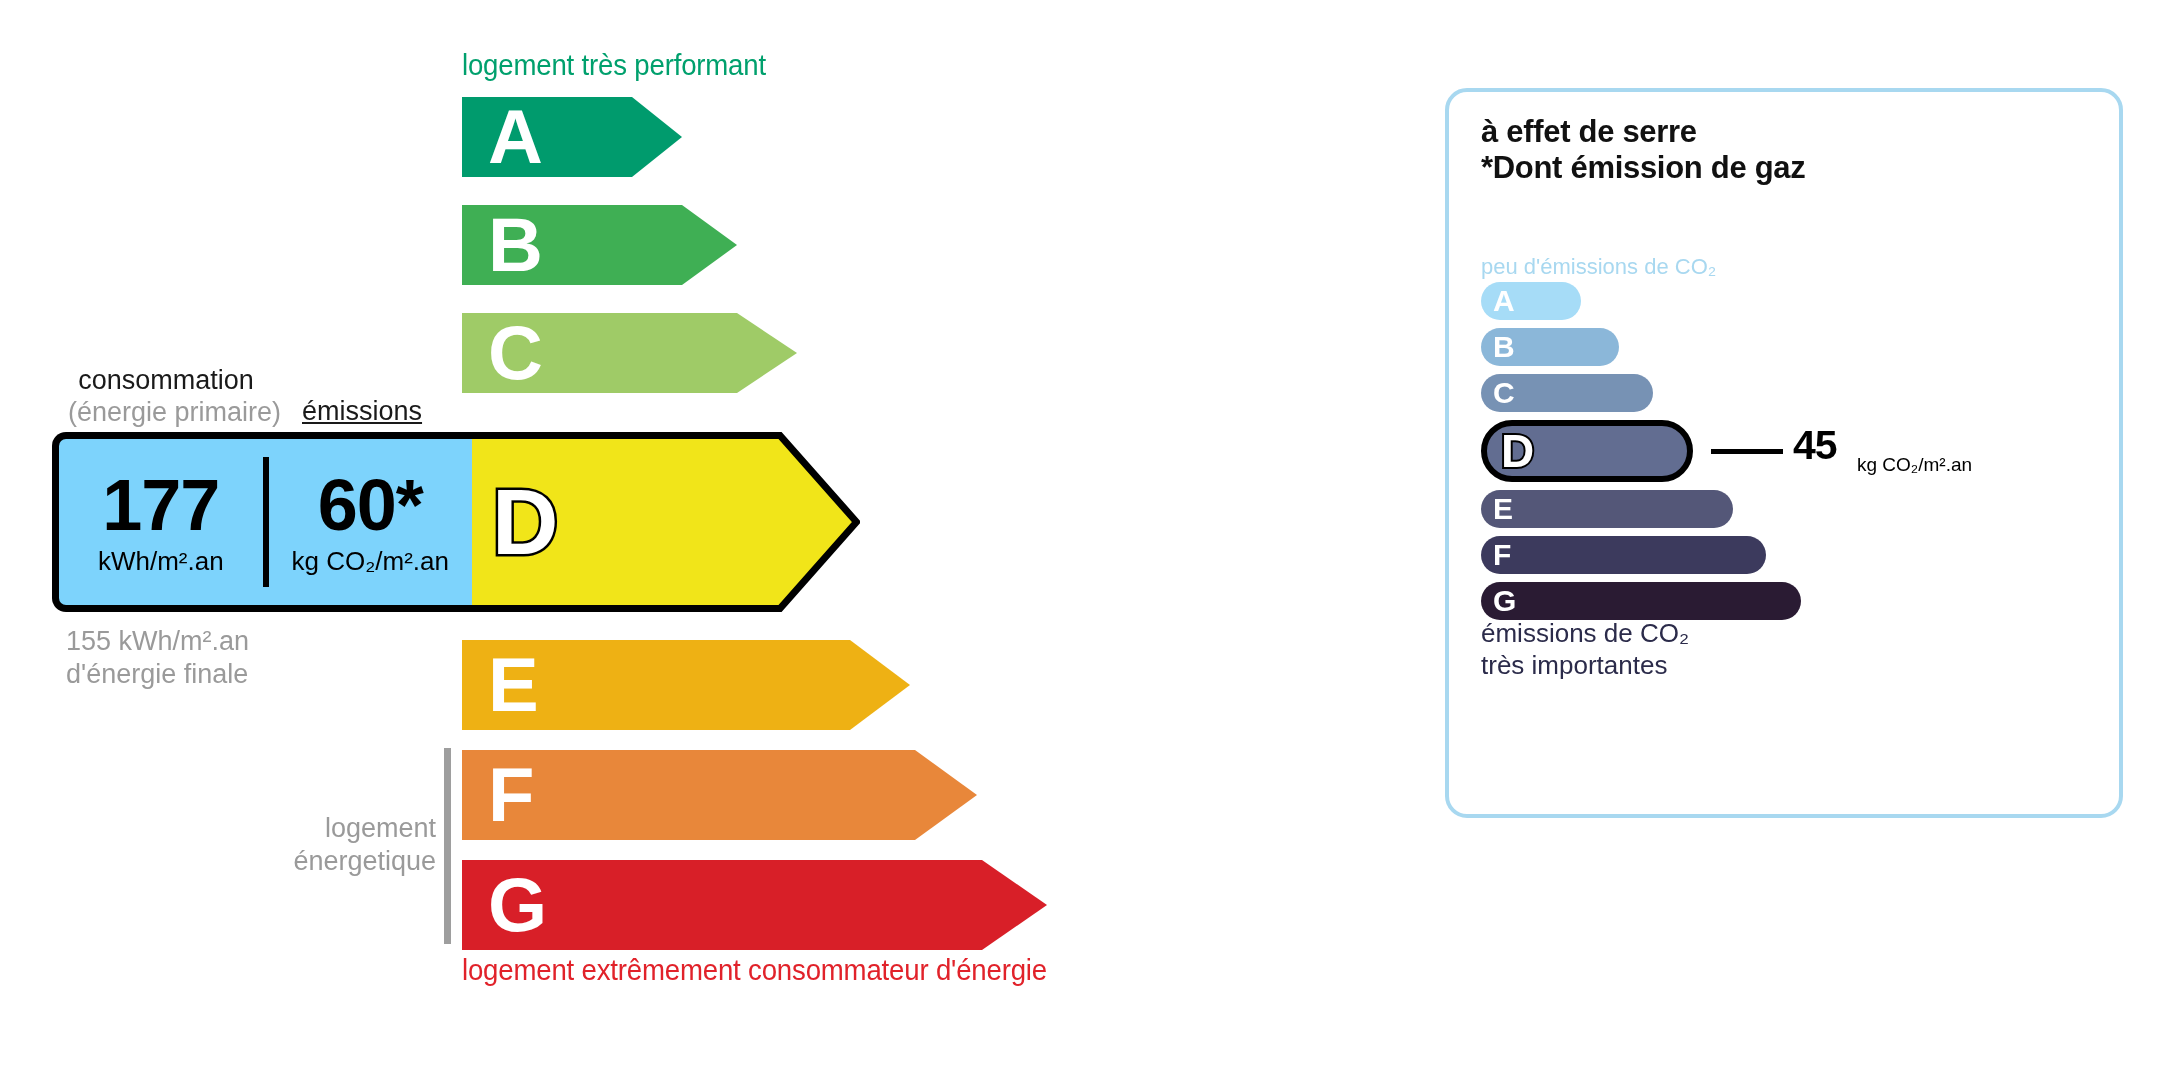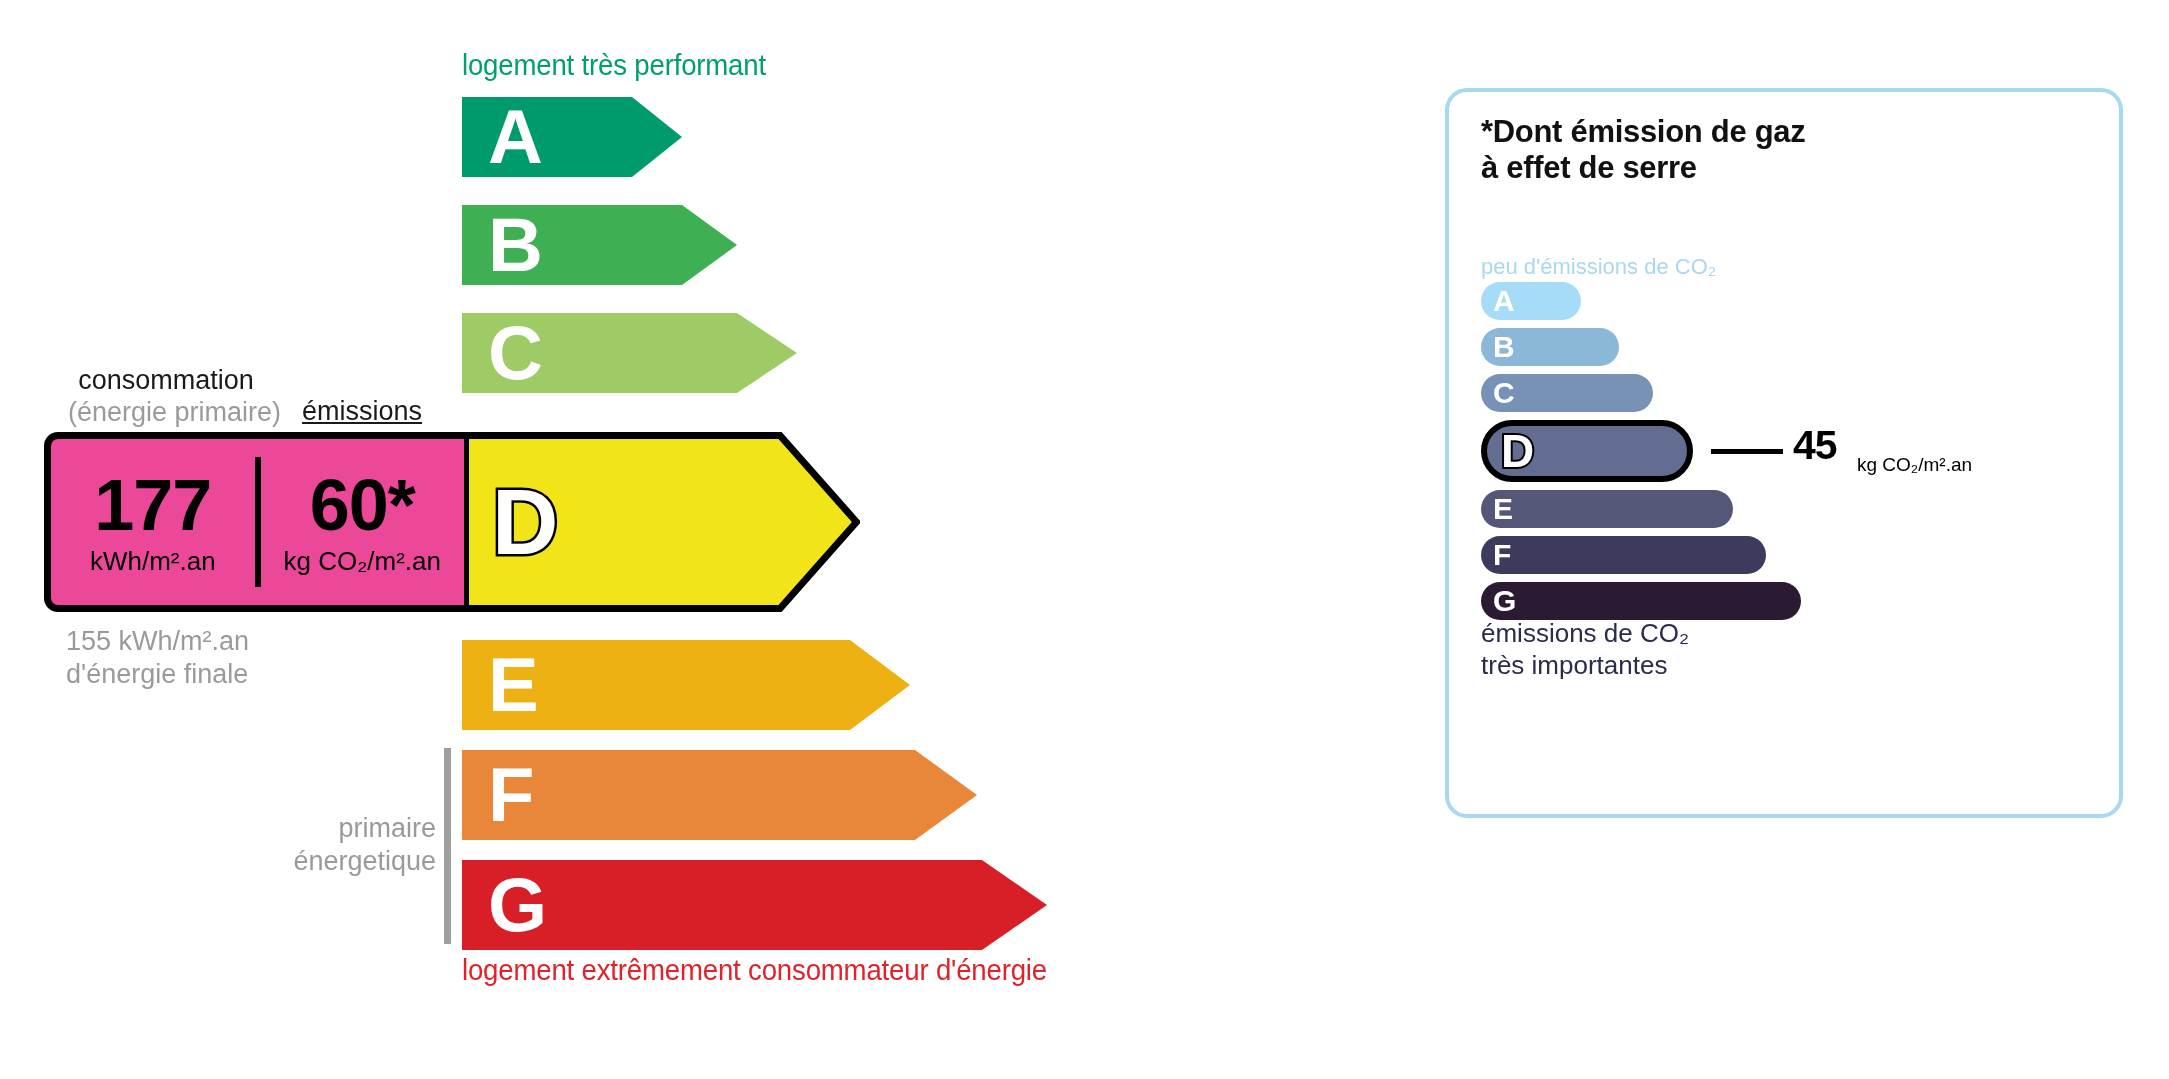--- a/index.html
+++ b/index.html
@@ -88,25 +88,25 @@
     color: #ffffff;
     -webkit-text-stroke: 5px #000;
     paint-order: stroke fill;
     font-size: 92px;
     left: 30px;
   }
 
   
   #value-box {
     position: absolute;
-    left: 44px;
+    left: 52px;
     top: 432px;
     width: 420px;
     height: 180px;
-    background: #ec4899;
+    background: #7dd3fc;
     border: 7px solid #000000;
     border-top-left-radius: 14px;
     border-bottom-left-radius: 14px;
     border-right: none;
     box-sizing: border-box;
     display: flex;
     align-items: center;
     z-index: 6;
   }
   .value-cell {
@@ -348,21 +348,21 @@
           <svg width="585" height="90" viewBox="0 0 585 90" class="arrow-body">
             <polygon points="0,0 520,0 585,45 520,90 0,90" fill="#d81f28"></polygon>
           </svg>
           <div class="letter">G</div>
         </div>
       </div>
     </div>
 
   <div id="passoire-bar"></div>
   <div id="passoire-label">
-    <div>primaire</div>
+    <div>logement</div>
     <div>énergetique</div>
   </div>
 
   <div class="head-label" id="label-consommation">
     <div class="l1">consommation</div>
     <div class="l2">(énergie primaire)</div>
   </div>
   <div class="head-label" id="label-emissions">émissions</div>
 
   <div id="value-box">
@@ -380,22 +380,22 @@
   <div id="final-energy">
     <div>155 kWh/m².an</div>
     <div>d'énergie finale</div>
   </div>
 
   <div class="bottom-caption">logement extrêmement consommateur d'énergie</div>
 </div>
 
 <div id="co2-panel">
   <div id="co2-title">
+    <div>à effet de serre</div>
     <div>*Dont émission de gaz</div>
-    <div>à effet de serre</div>
   </div>
 
   <div id="co2-top-caption">peu d'émissions de CO₂</div>
 
   <div id="co2-bars-host">
       <div class="co2-row" style="top: 190px; height: 38px; border-radius: 19px; width: 100px; background: rgb(166, 220, 247);">
         <div class="co2-letter">A</div>
       </div>
       <div class="co2-row" style="top: 236px; height: 38px; border-radius: 19px; width: 138px; background: rgb(139, 183, 217);">
         <div class="co2-letter">B</div>

